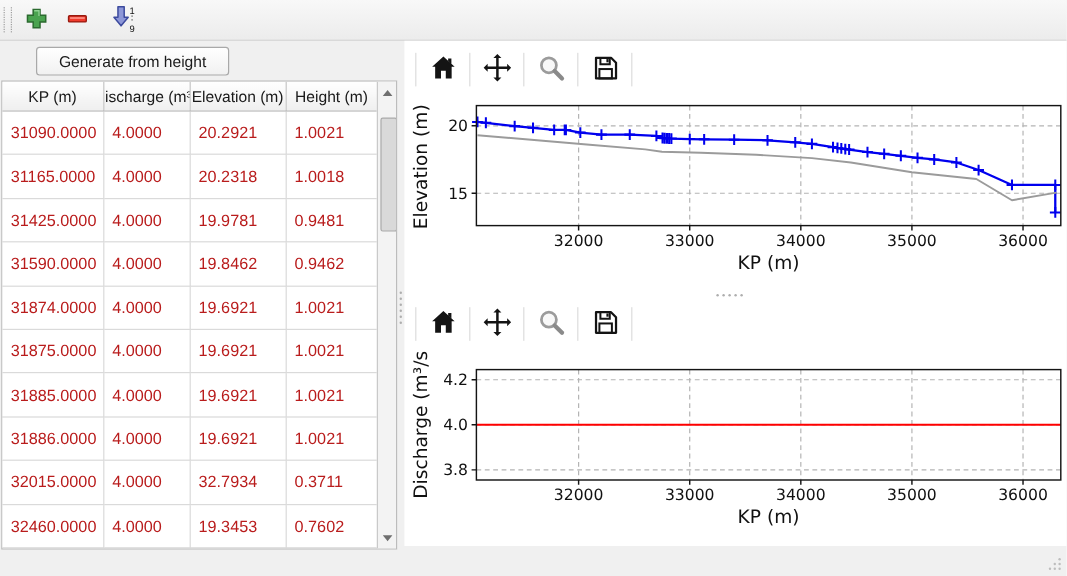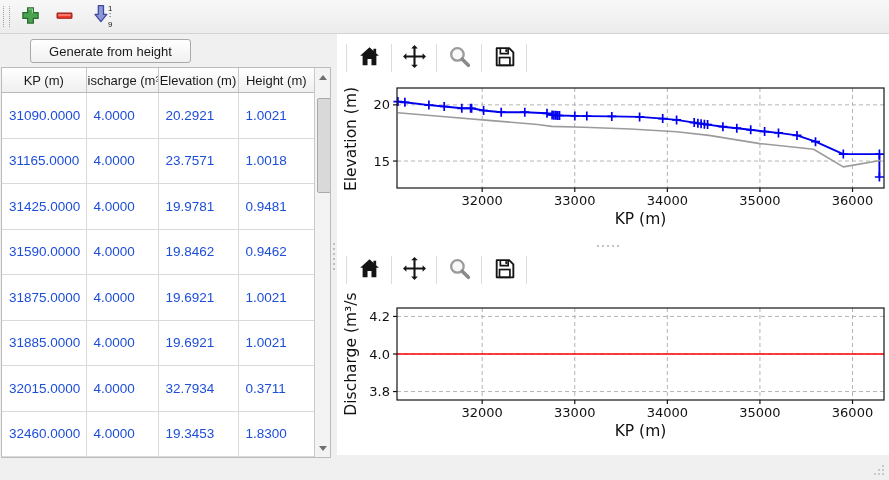--- a/index.html
+++ b/index.html
@@ -21,21 +21,21 @@
     font-family:inherit;}
   #genHeight{left:2px;width:161px;margin-left:28px;} #genDischarge{left:168px;width:164px;}
 
   .table-wrap{position:absolute;left:1px;top:67px;width:330px;height:391px;background:#fff;
     border:1px solid #bcbcbc;box-sizing:border-box;display:flex;overflow:hidden;}
   table{border-collapse:collapse;table-layout:fixed;width:312px;}
   th{height:22px;font-weight:normal;font-size:13px;color:#1a1a1a;text-align:center;
     background:linear-gradient(#ffffff,#efefef);border-right:1px solid #c6c6c6;
     border-bottom:1px solid #b9b9b9;overflow:hidden;white-space:nowrap;}
   th:last-child{border-right:none;}
-  td{height:30px;font-size:13.5px;color:#1d4ed8;padding:0 2px 0 7px;
+  td{height:30px;font-size:13.5px;color:#b91c1c;padding:0 2px 0 7px;
     border-right:1px solid #dadada;border-bottom:1px solid #dadada;
     overflow:hidden;white-space:nowrap;background:#fff;}
   td:last-child{border-right:none;}
 
   .vscroll{width:17px;background:#f3f3f3;border-left:1px solid #c9c9c9;position:relative;
     flex:0 0 17px;box-sizing:border-box;}
   .sb-btn{position:absolute;left:0;width:16px;height:16px;display:flex;align-items:center;
     justify-content:center;cursor:pointer;}
   .sb-up{top:1px;} .sb-down{bottom:1px;}
   .tri-up{width:0;height:0;border-left:4px solid transparent;border-right:4px solid transparent;
@@ -121,58 +121,70 @@
       <tbody id="tableBody">
           <tr>
             <td>31090.0000</td>
             <td>4.0000</td>
             <td>20.2921</td>
             <td>1.0021</td>
           </tr>
           <tr>
             <td>31165.0000</td>
             <td>4.0000</td>
-            <td>23.7571</td>
+            <td>20.2318</td>
             <td>1.0018</td>
           </tr>
           <tr>
             <td>31425.0000</td>
             <td>4.0000</td>
             <td>19.9781</td>
             <td>0.9481</td>
           </tr>
           <tr>
             <td>31590.0000</td>
             <td>4.0000</td>
             <td>19.8462</td>
             <td>0.9462</td>
           </tr>
           <tr>
+            <td>31874.0000</td>
+            <td>4.0000</td>
+            <td>19.6921</td>
+            <td>1.0021</td>
+          </tr>
+          <tr>
             <td>31875.0000</td>
             <td>4.0000</td>
             <td>19.6921</td>
             <td>1.0021</td>
           </tr>
           <tr>
             <td>31885.0000</td>
+            <td>4.0000</td>
+            <td>19.6921</td>
+            <td>1.0021</td>
+          </tr>
+          <tr>
+            <td>31886.0000</td>
             <td>4.0000</td>
             <td>19.6921</td>
             <td>1.0021</td>
           </tr>
           <tr>
             <td>32015.0000</td>
             <td>4.0000</td>
             <td>32.7934</td>
             <td>0.3711</td>
           </tr>
           <tr>
             <td>32460.0000</td>
             <td>4.0000</td>
             <td>19.3453</td>
-            <td>1.8300</td>
+            <td>0.7602</td>
           </tr>
         </tbody>
     </table>
     <div class="vscroll">
       <div class="sb-btn sb-up">
           <span class="tri-up"></span>
         </div>
       <div class="sb-thumb"></div>
       <div class="sb-btn sb-down">
           <span class="tri-down"></span>

